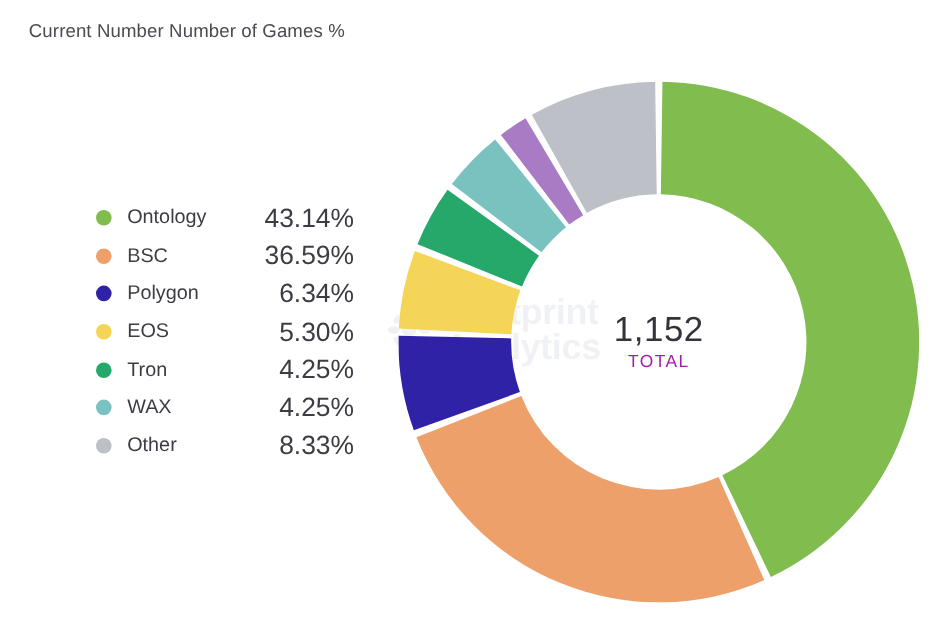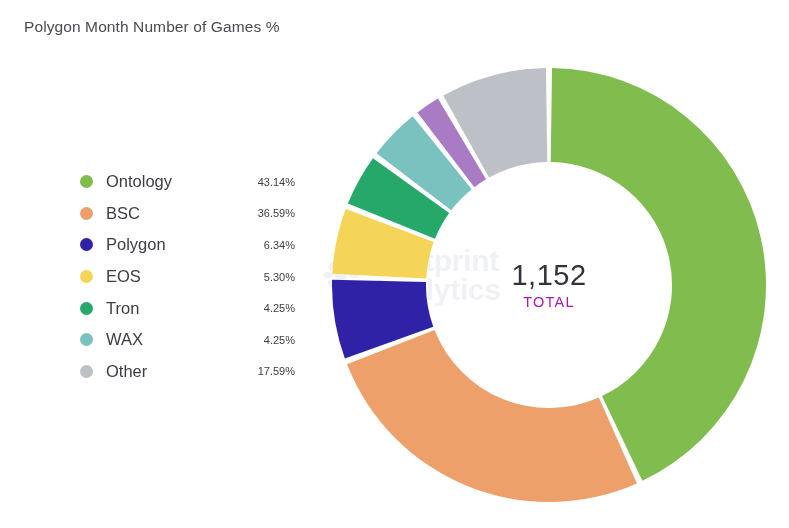--- a/index.html
+++ b/index.html
@@ -51,21 +51,21 @@
     flex: 0 0 auto;
     margin-right: 13px;
   }
   .legend-label {
     font-size: 16.5px;
     color: #3c3c45;
     flex: 1 1 auto;
     white-space: nowrap;
   }
   .legend-value {
-    font-size: 11px;
+    font-size: 22px;
     color: #3c3c45;
     text-align: right;
     white-space: nowrap;
     flex: 0 0 auto;
   }
 
   
   #donut-wrap {
     position: absolute;
     left: 332px;
@@ -131,21 +131,21 @@
     font-weight: bold;
     color: #dfe2ea;
     letter-spacing: -0.3px;
   }
 </style>
 </head>
 <body>
 
 <div id="chart-card">
 
-  <div id="chart-title">Polygon Month Number of Games %</div>
+  <div id="chart-title">Current Number Number of Games %</div>
 
   <div id="watermark">
     <svg id="watermark-mark" viewBox="0 0 48 48">
       <g fill="#dfe2ea">
         <circle cx="24" cy="24" r="6.2"></circle>
         <ellipse cx="24" cy="10.5" rx="3.3" ry="5.2"></ellipse>
         <ellipse cx="24" cy="37.5" rx="3.3" ry="5.2"></ellipse>
         <ellipse cx="10.5" cy="24" rx="5.2" ry="3.3"></ellipse>
         <ellipse cx="37.5" cy="24" rx="5.2" ry="3.3"></ellipse>
         <ellipse cx="14.4" cy="14.4" rx="4.8" ry="3.1" transform="rotate(-45 14.4 14.4)"></ellipse>
@@ -187,21 +187,21 @@
         <span class="legend-value">4.25%</span>
       </div>
       <div class="legend-row">
         <span class="legend-swatch" style="background: rgb(121, 194, 192);"></span>
         <span class="legend-label">WAX</span>
         <span class="legend-value">4.25%</span>
       </div>
       <div class="legend-row">
         <span class="legend-swatch" style="background: rgb(189, 192, 198);"></span>
         <span class="legend-label">Other</span>
-        <span class="legend-value">17.59%</span>
+        <span class="legend-value">8.33%</span>
       </div>
     </div>
 
   <div id="donut-wrap">
     <svg id="donut-svg" viewBox="0 0 434 434">
       <g id="donut-slices">
           <path d="M 220.02979313359455 0.02115228998098928 A 217 217 0 0 1 310.4072341019771 412.86752823635277
           L 269.961901735821 328.056888510012 A 123.03899999999999 123.03899999999999 0 0 0 218.7178927067481 93.97299334841922 Z" fill="#80bc4e"></path>
           <path d="M 304.90187366518467 415.3992454777737 A 217 217 0 0 1 14.999605880186635 296.2769876788975
           L 102.46577653406584 261.95005201393485 A 123.03899999999999 123.03899999999999 0 0 0 266.84036236815973 329.4923721858977 Z" fill="#eda06a"></path>

